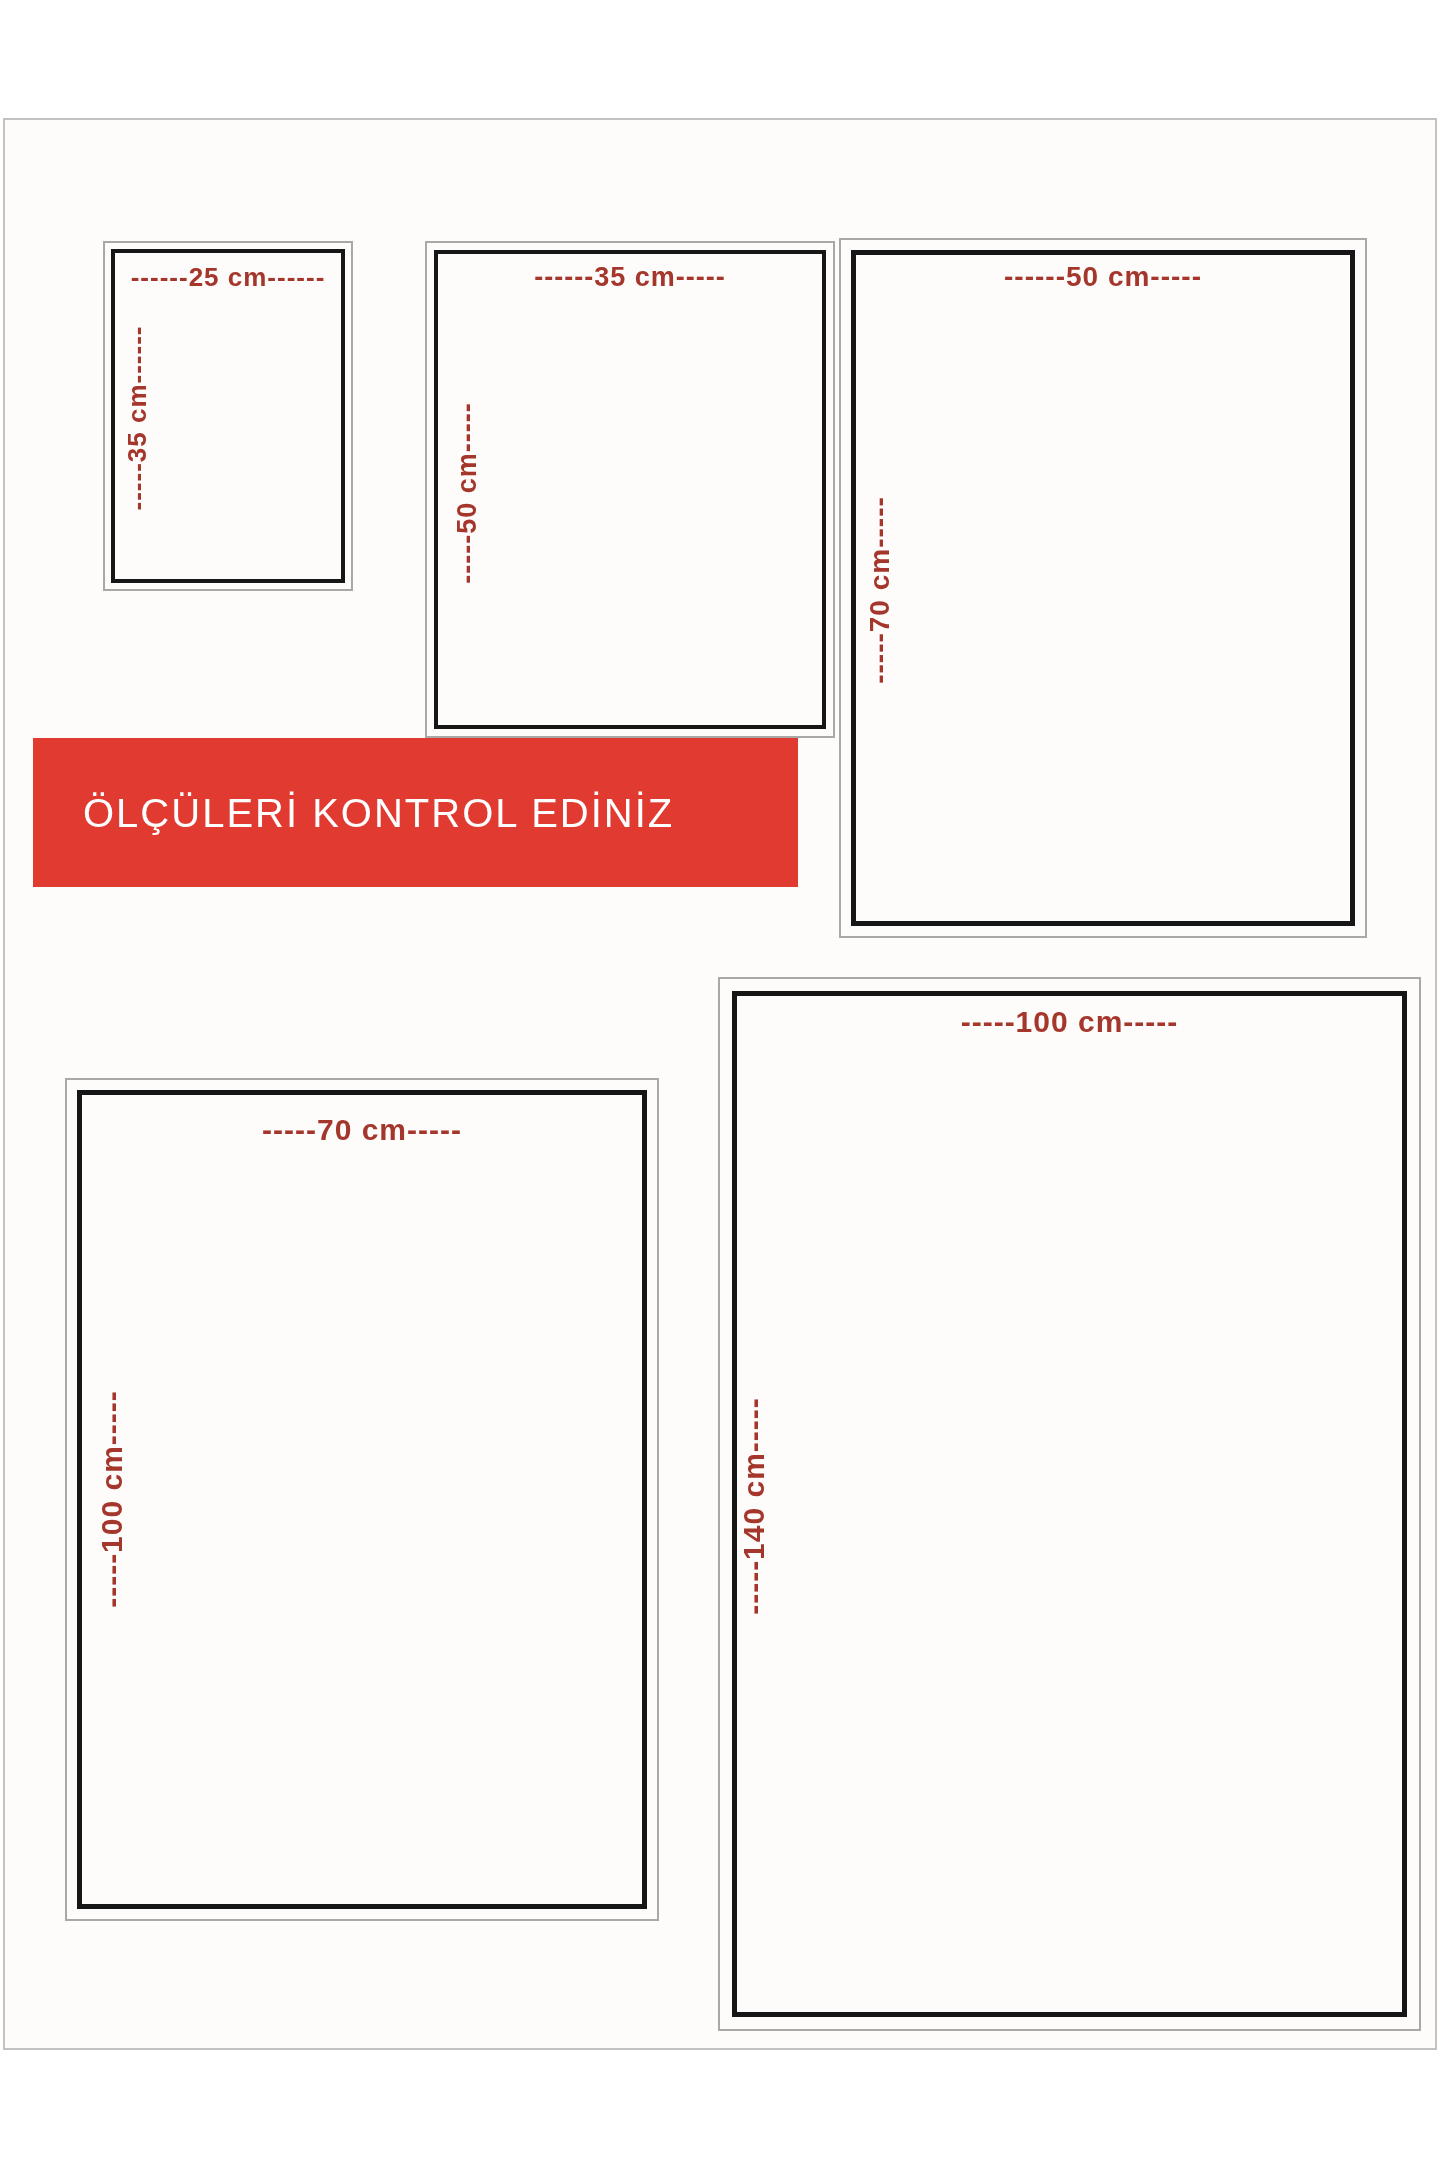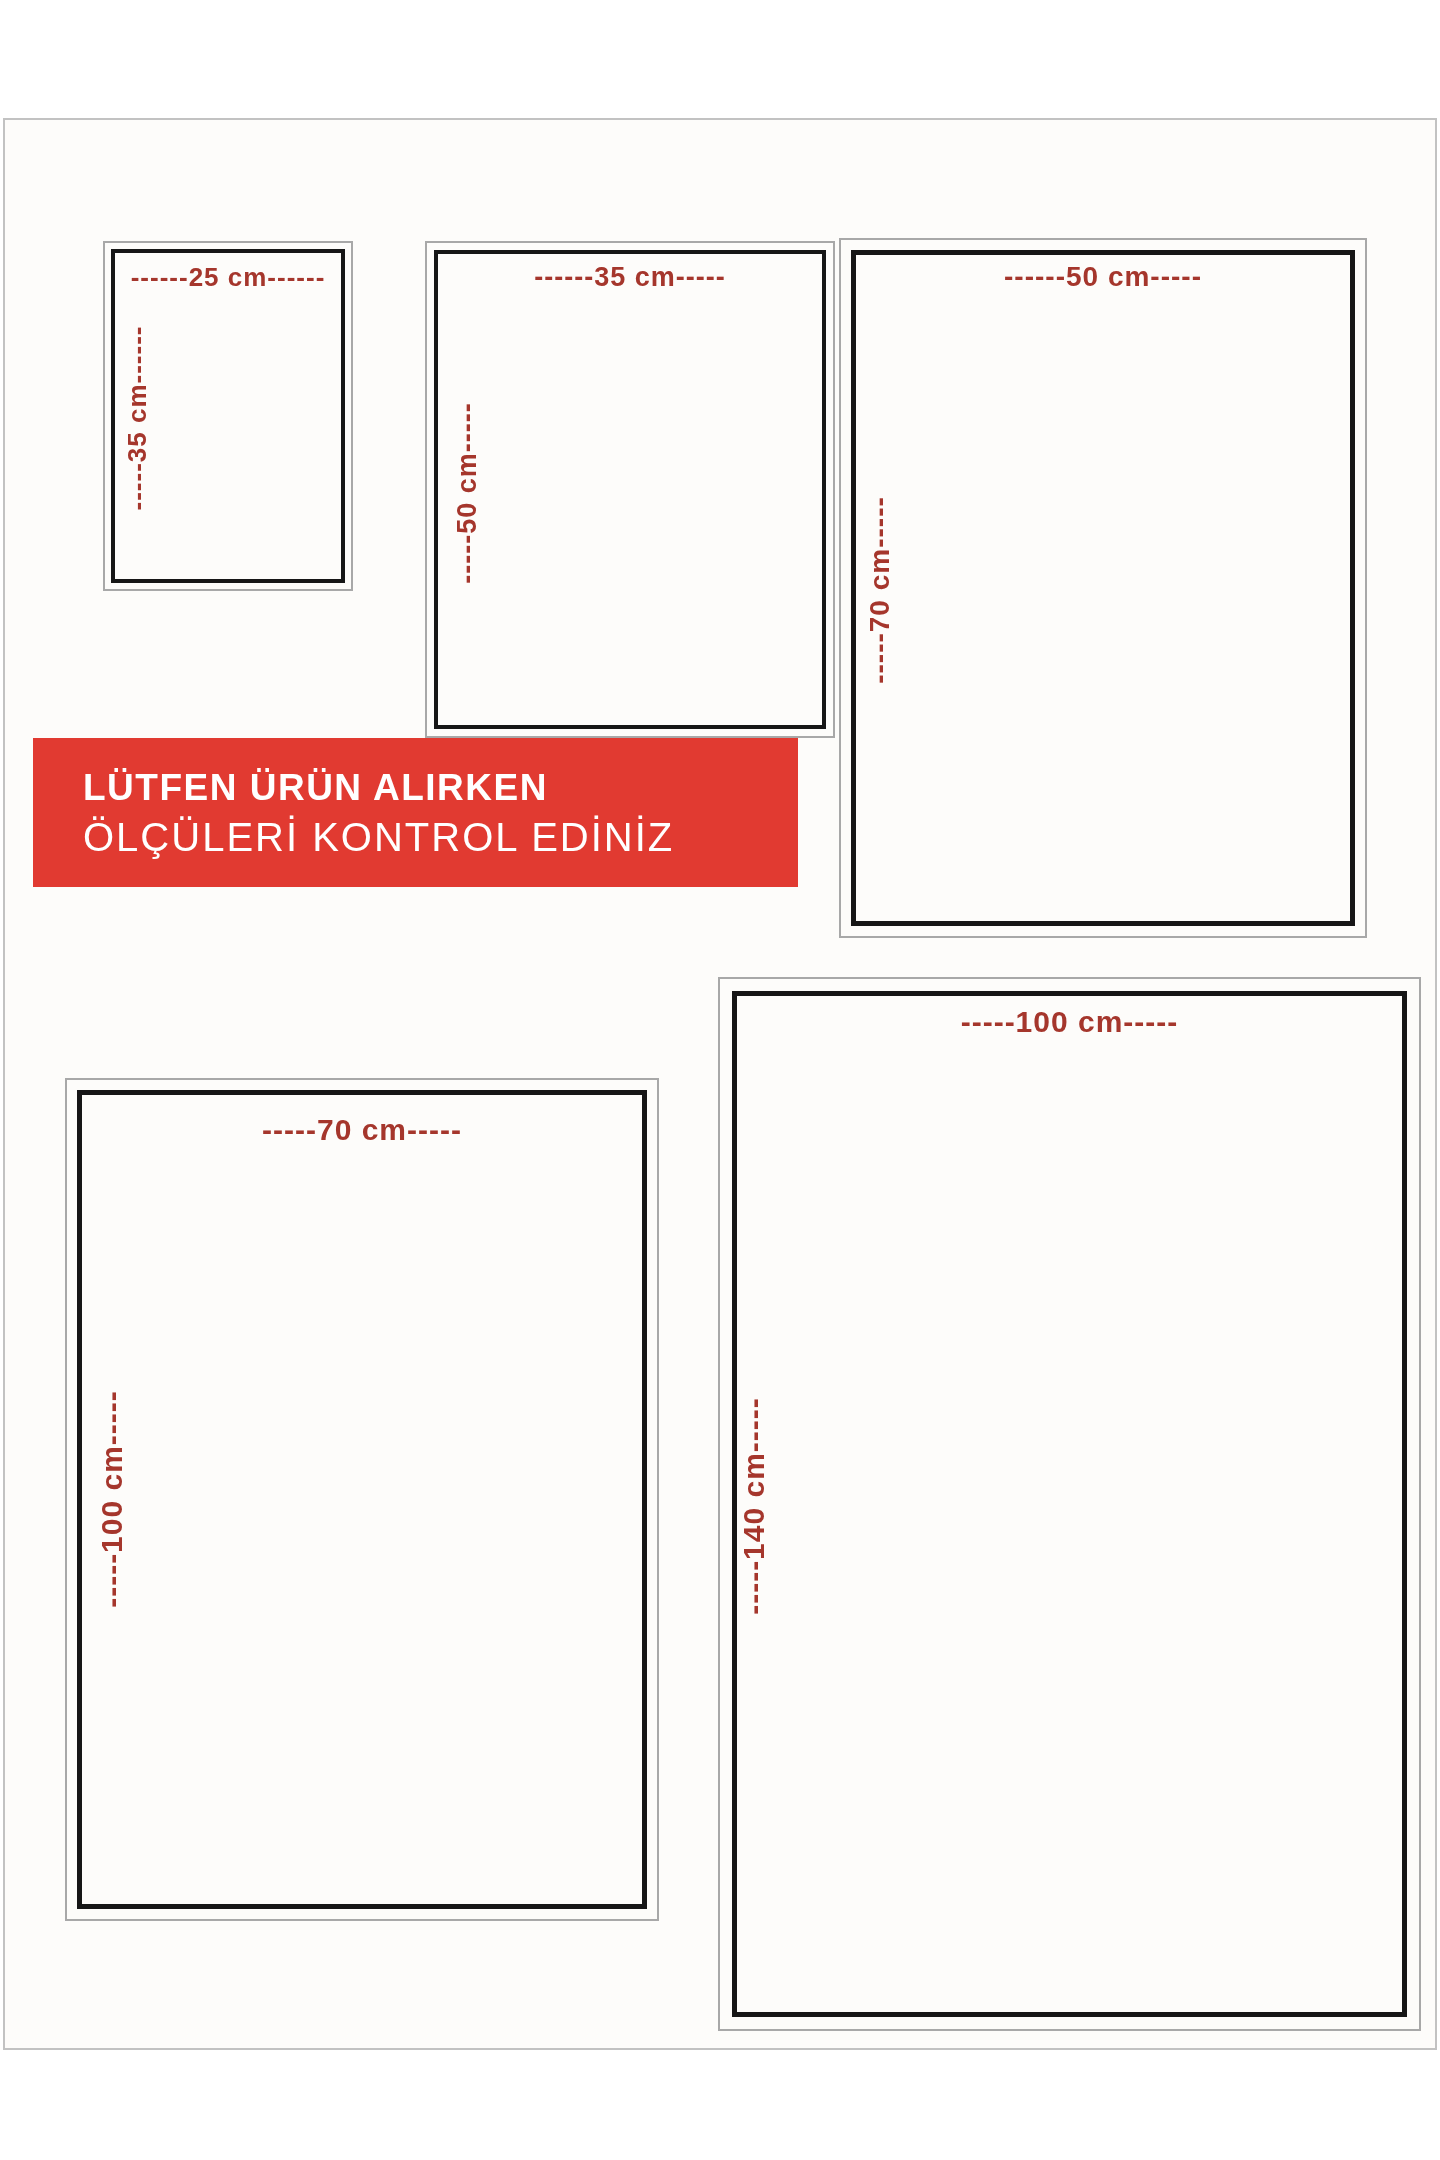--- a/index.html
+++ b/index.html
@@ -140,17 +140,16 @@
     <div class="v-label">-----100 cm-----</div>
   </div>
 
   <div class="size-box b5">
     <div class="inner"></div>
     <div class="h-label">-----100 cm-----</div>
     <div class="v-label">-----140 cm-----</div>
   </div>
 
   <div class="banner">
-    <div class="line1">LÜTFEN ÜRÜN ALIRKEN</div>
     <div class="line2">ÖLÇÜLERİ KONTROL EDİNİZ</div>
   </div>
 
 </div>
 
 </body></html>

